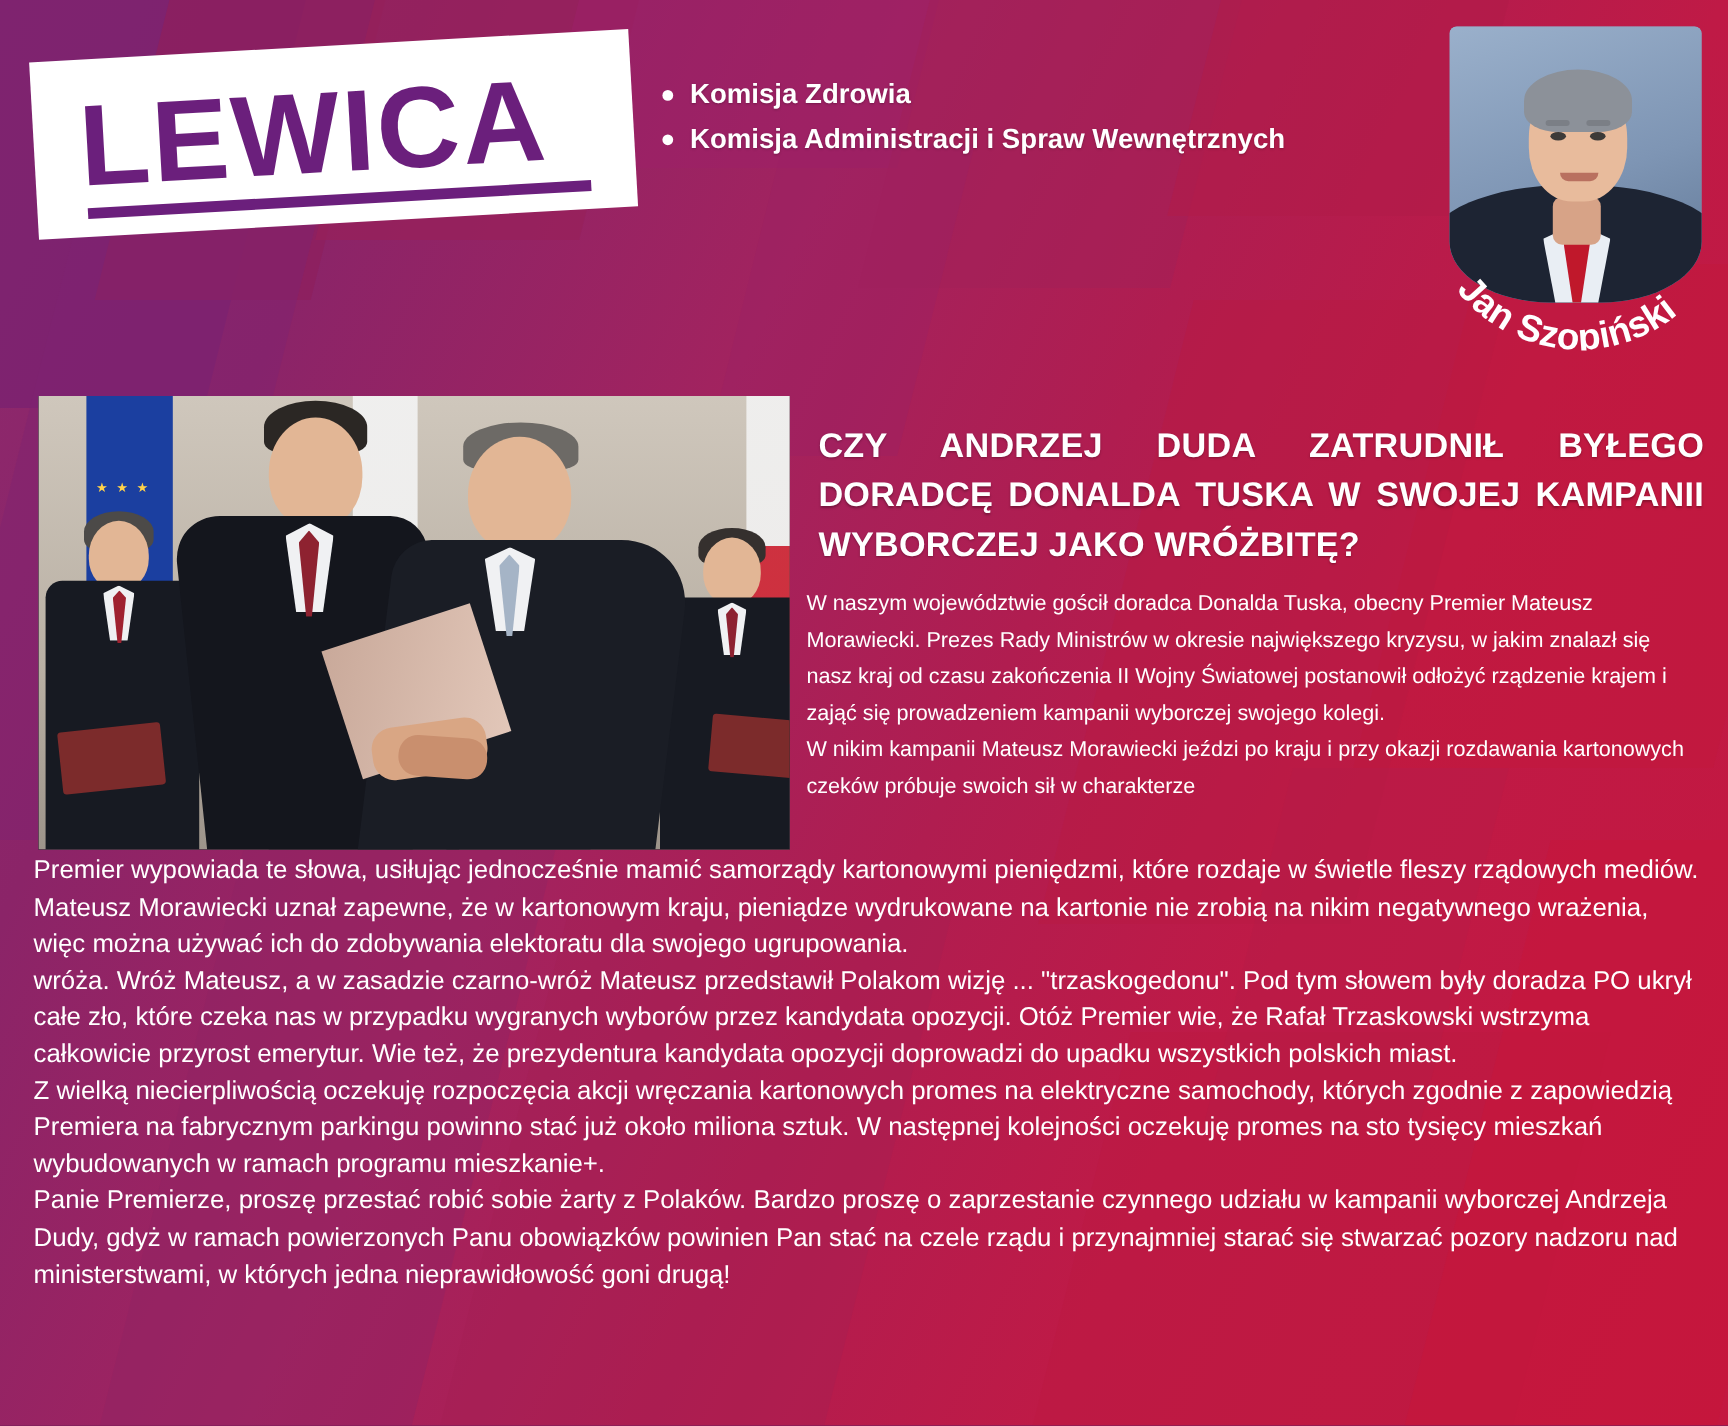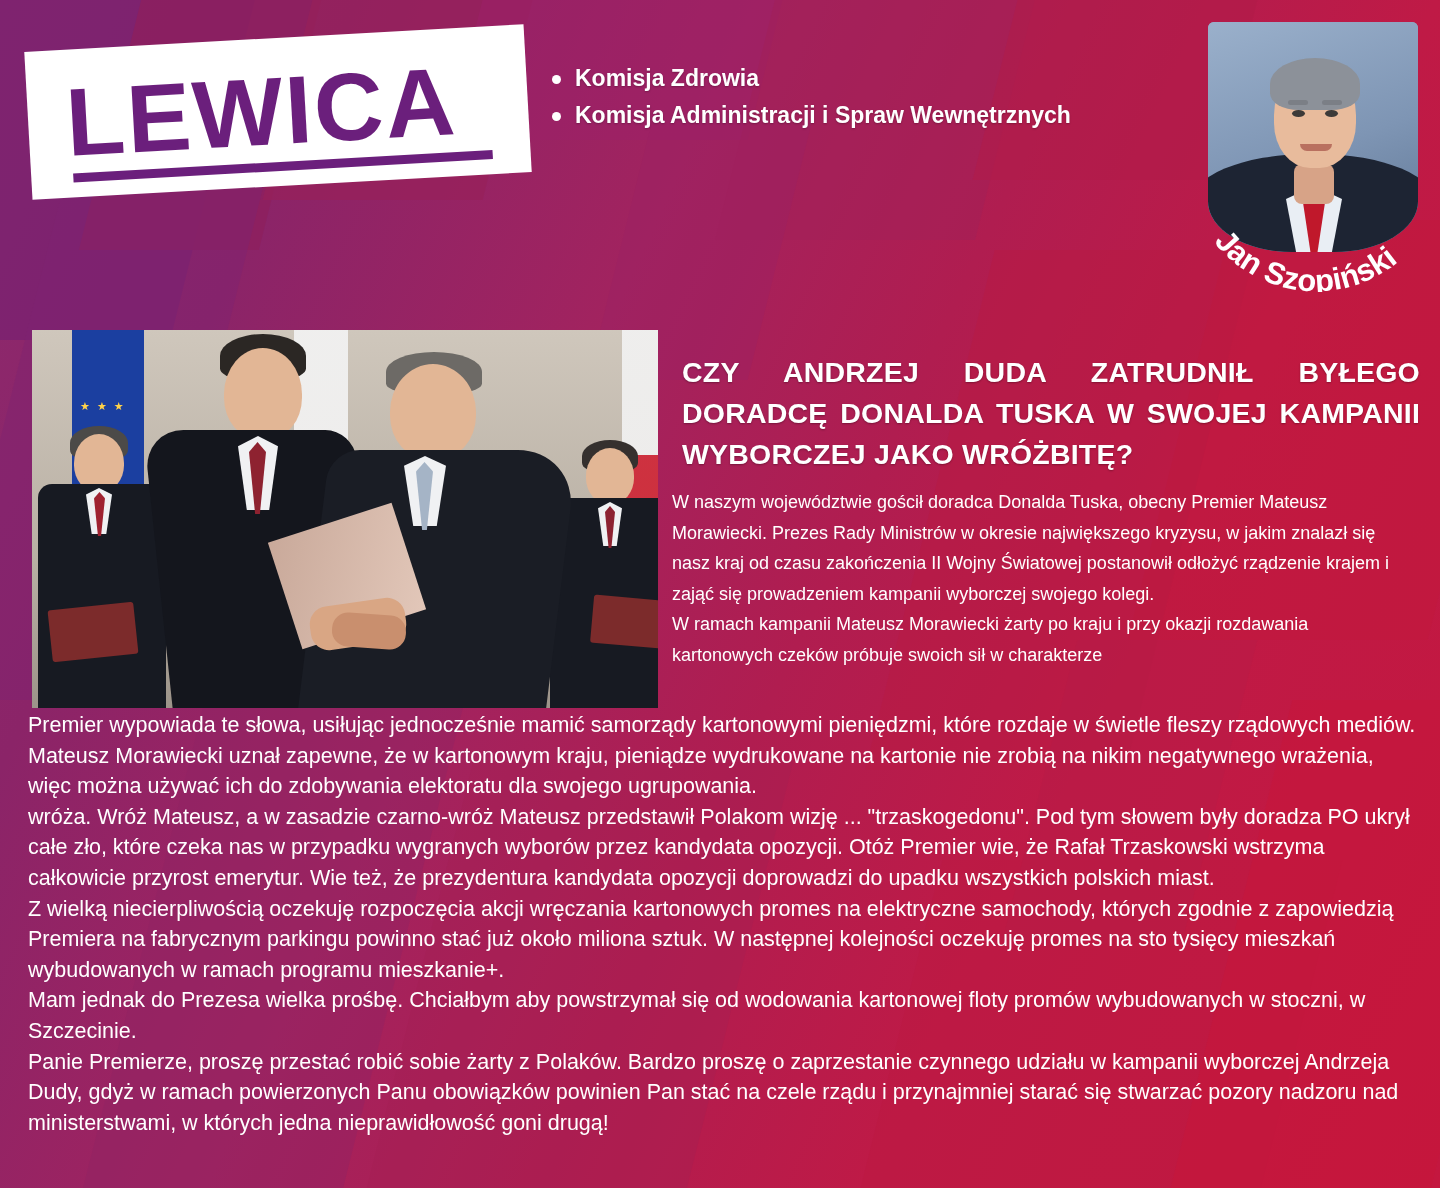--- a/index.html
+++ b/index.html
@@ -348,24 +348,23 @@
     <div class="ph" style="left:18px;top:276px;width:86px;height:52px;background:#7c2b2b;transform:rotate(-6deg);border-radius:3px;"></div>
     <div class="ph" style="left:560px;top:268px;width:80px;height:48px;background:#7c2b2b;transform:rotate(5deg);border-radius:3px;"></div>
 
     <div class="ph ph-dark" style="opacity:.0;"></div>
   </div>
 
   <div id="headline">CZY ANDRZEJ DUDA ZATRUDNIŁ BYŁEGO DORADCĘ DONALDA TUSKA W SWOJEJ KAMPANII WYBORCZEJ JAKO WRÓŻBITĘ?</div>
 
   <div id="body-top">
     <p>W naszym województwie gościł doradca Donalda Tuska, obecny Premier Mateusz Morawiecki. Prezes Rady Ministrów w okresie największego kryzysu, w jakim znalazł się nasz kraj od czasu zakończenia II Wojny Światowej postanowił odłożyć rządzenie krajem i zająć się prowadzeniem kampanii wyborczej swojego kolegi.</p>
-    <p>W ramach kampanii Mateusz Morawiecki żarty po kraju i przy okazji rozdawania kartonowych czeków próbuje swoich sił w charakterze</p>
+    <p>W nikim kampanii Mateusz Morawiecki jeździ po kraju i przy okazji rozdawania kartonowych czeków próbuje swoich sił w charakterze</p>
   </div>
 
   <div id="body-rest">
     <p>Premier wypowiada te słowa, usiłując jednocześnie mamić samorządy kartonowymi pieniędzmi, które rozdaje w świetle fleszy rządowych mediów. Mateusz Morawiecki uznał zapewne, że w kartonowym kraju, pieniądze wydrukowane na kartonie nie zrobią na nikim negatywnego wrażenia, więc można używać ich do zdobywania elektoratu dla swojego ugrupowania.</p>
     <p>wróża. Wróż Mateusz, a w zasadzie czarno-wróż Mateusz przedstawił Polakom wizję ... "trzaskogedonu". Pod tym słowem były doradza PO ukrył całe zło, które czeka nas w przypadku wygranych wyborów przez kandydata opozycji. Otóż Premier wie, że Rafał Trzaskowski wstrzyma całkowicie przyrost emerytur. Wie też, że prezydentura kandydata opozycji doprowadzi do upadku wszystkich polskich miast.</p>
     <p>Z wielką niecierpliwością oczekuję rozpoczęcia akcji wręczania kartonowych promes na elektryczne samochody, których zgodnie z zapowiedzią Premiera na fabrycznym parkingu powinno stać już około miliona sztuk. W następnej kolejności oczekuję promes na sto tysięcy mieszkań wybudowanych w ramach programu mieszkanie+.</p>
-    <p>Mam jednak do Prezesa wielka prośbę. Chciałbym aby powstrzymał się od wodowania kartonowej floty promów wybudowanych w stoczni, w Szczecinie.</p>
     <p>Panie Premierze, proszę przestać robić sobie żarty z Polaków. Bardzo proszę o zaprzestanie czynnego udziału w kampanii wyborczej Andrzeja Dudy, gdyż w ramach powierzonych Panu obowiązków powinien Pan stać na czele rządu i przynajmniej starać się stwarzać pozory nadzoru nad ministerstwami, w których jedna nieprawidłowość goni drugą!</p>
   </div>
 
 </div>
 
 </body></html>

